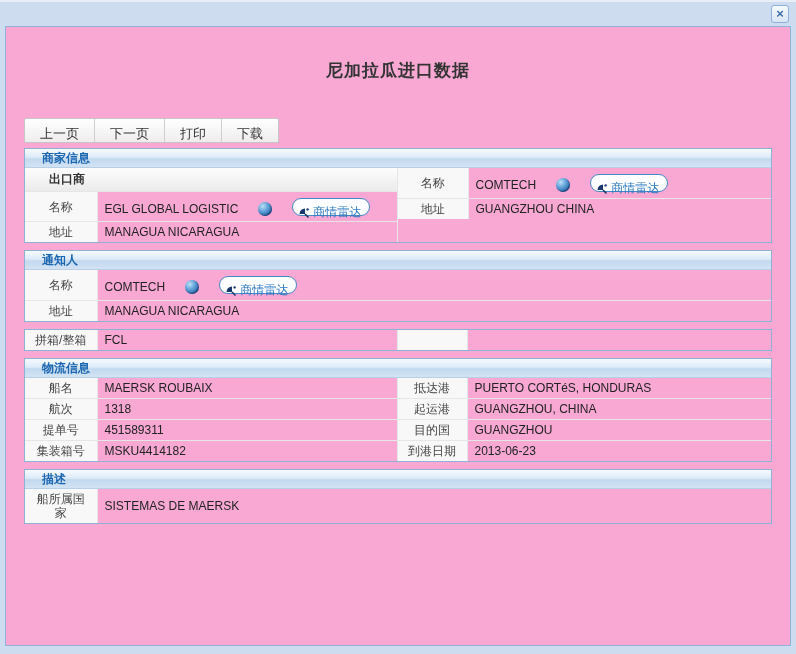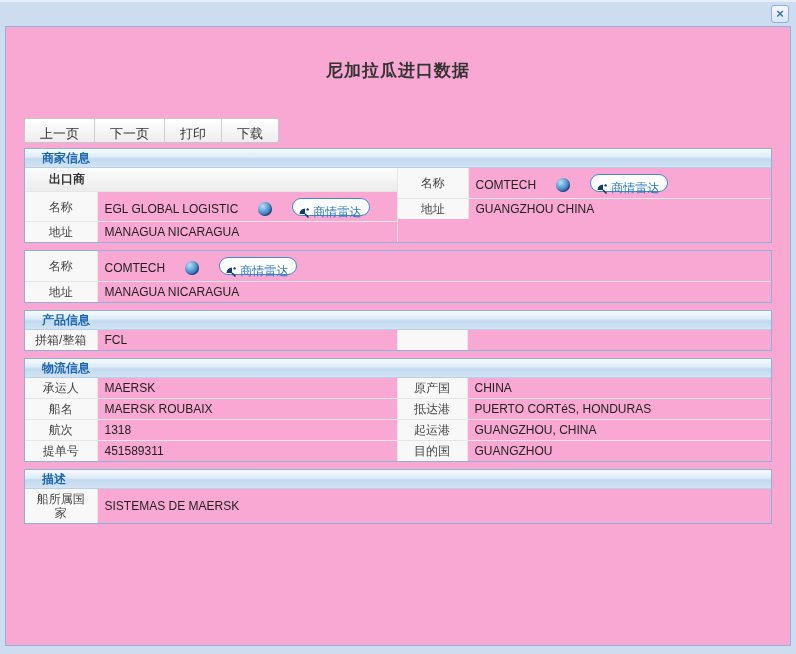--- a/index.html
+++ b/index.html
@@ -184,20 +184,21 @@
               <td class="lbl">地址</td>
               <td>GUANGZHOU CHINA</td>
             </tr>
           </tbody>
             </table>
         </div>
       </div>
     </div>
 
     <div class="section">
+      <div class="sec-head">通知人</div>
       <table>
         <colgroup>
             <col style="width:72px">
             <col>
           </colgroup>
         <tbody>
             <tr class="tall">
           <td class="lbl">名称</td>
           <td>
             <div class="name-cell">
@@ -216,21 +217,20 @@
         </tr>
         <tr>
           <td class="lbl">地址</td>
           <td>MANAGUA NICARAGUA</td>
         </tr>
       </tbody>
         </table>
     </div>
 
     <div class="section">
-      <div class="sec-head">产品信息</div>
       <table>
         <colgroup>
             <col style="width:72px">
             <col style="width:300px">
             <col style="width:70px">
             <col>
           </colgroup>
         <tbody>
         <tr>
           <td class="lbl">拼箱/整箱</td>
@@ -245,43 +245,43 @@
     <div class="section">
       <div class="sec-head">物流信息</div>
       <table>
         <colgroup>
             <col style="width:72px">
             <col style="width:300px">
             <col style="width:70px">
             <col>
           </colgroup>
         <tbody>
-            <tr>
-          <td class="lbl">承运人</td>
-          <td>MAERSK</td>
-          <td class="lbl">原产国</td>
-          <td>CHINA</td>
-        </tr>
         <tr>
           <td class="lbl">船名</td>
           <td>MAERSK ROUBAIX</td>
           <td class="lbl">抵达港</td>
           <td>PUERTO CORTéS, HONDURAS</td>
         </tr>
         <tr>
           <td class="lbl">航次</td>
           <td>1318</td>
           <td class="lbl">起运港</td>
           <td>GUANGZHOU, CHINA</td>
         </tr>
         <tr>
           <td class="lbl">提单号</td>
           <td>451589311</td>
           <td class="lbl">目的国</td>
           <td>GUANGZHOU</td>
+        </tr>
+        <tr>
+          <td class="lbl">集装箱号</td>
+          <td>MSKU4414182</td>
+          <td class="lbl">到港日期</td>
+          <td>2013-06-23</td>
         </tr>
       </tbody>
         </table>
     </div>
 
     <div class="section">
       <div class="sec-head">描述</div>
       <table>
         <colgroup>
             <col style="width:72px">

